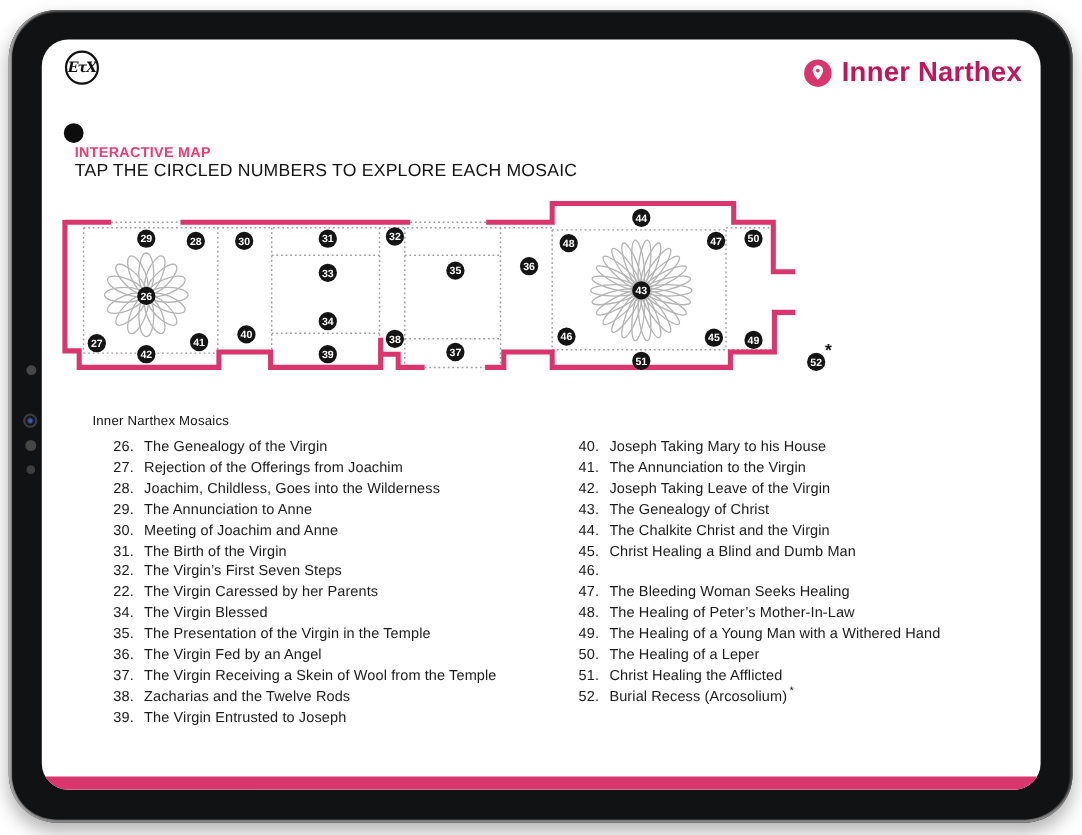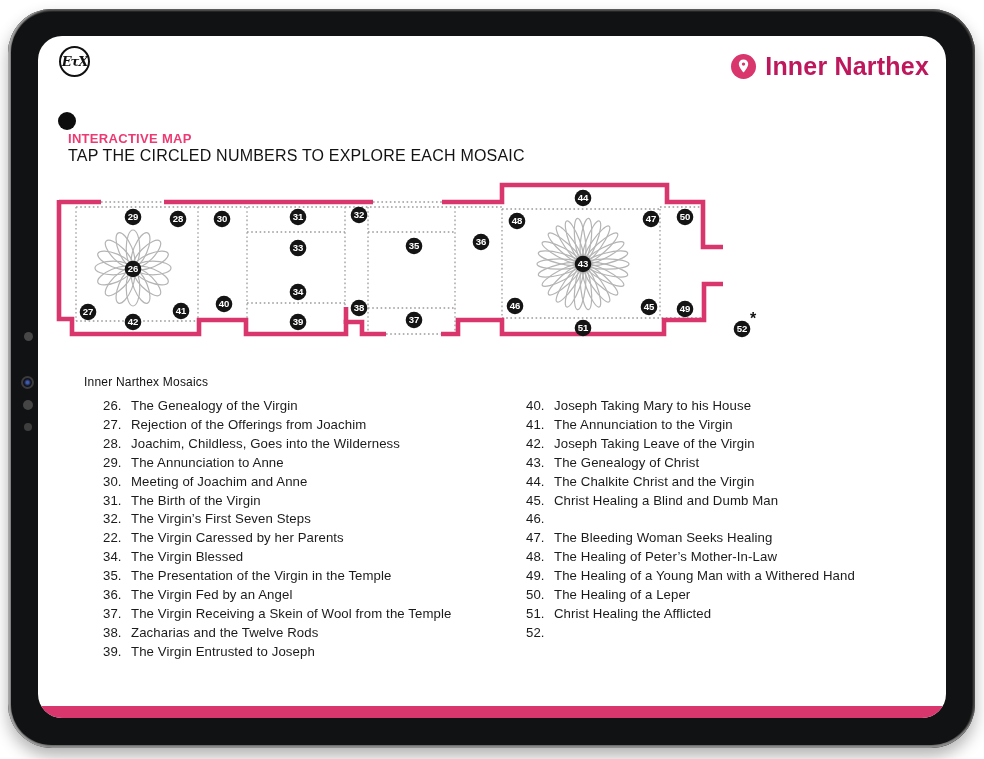--- a/index.html
+++ b/index.html
@@ -379,19 +379,20 @@
           <div class="row">
             <span class="num">50.</span>
             <span>The Healing of a Leper</span>
           </div>
           <div class="row">
             <span class="num">51.</span>
             <span>Christ Healing the Afflicted</span>
           </div>
           <div class="row">
             <span class="num">52.</span>
+            <span>Burial Recess (Arcosolium)<sup>*</sup></span>
           </div>
         </div>
 
       <div class="homebar"></div>
     </div>
   </div>
 </div>
 
 </body></html>

